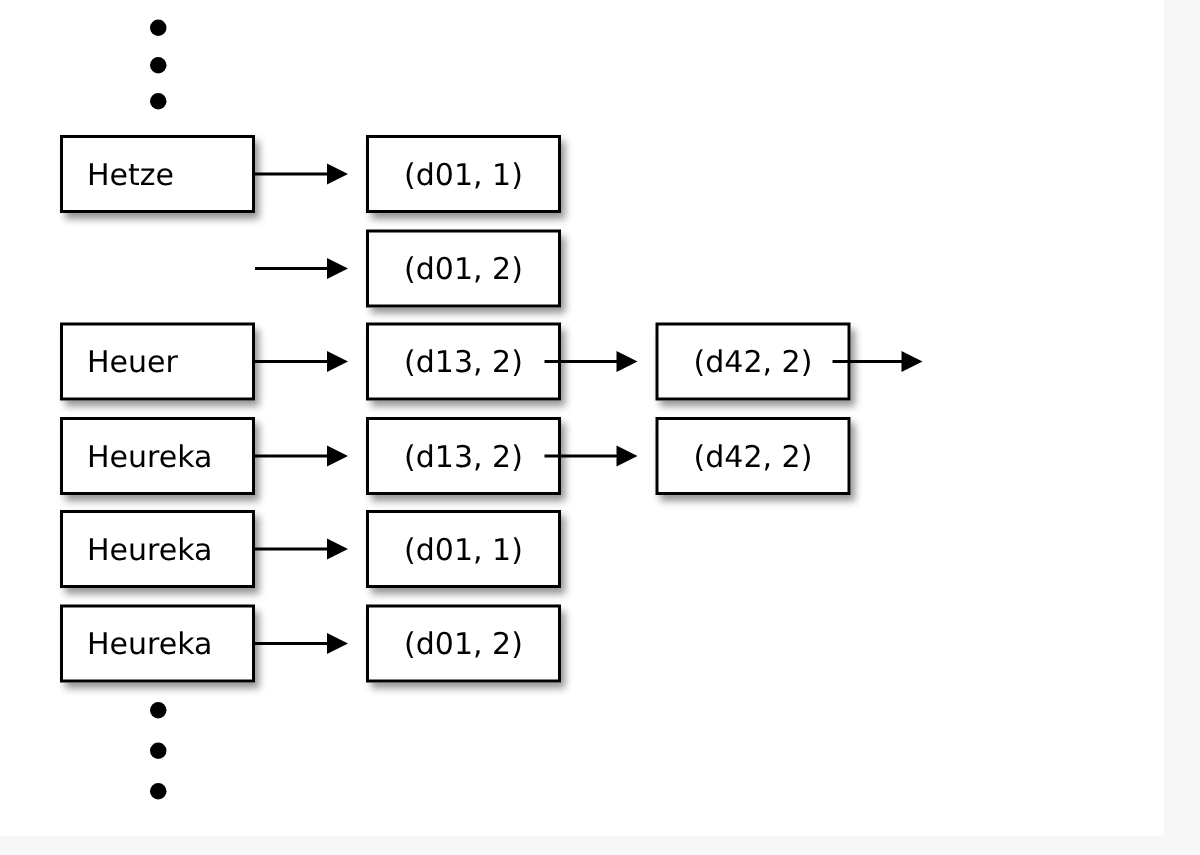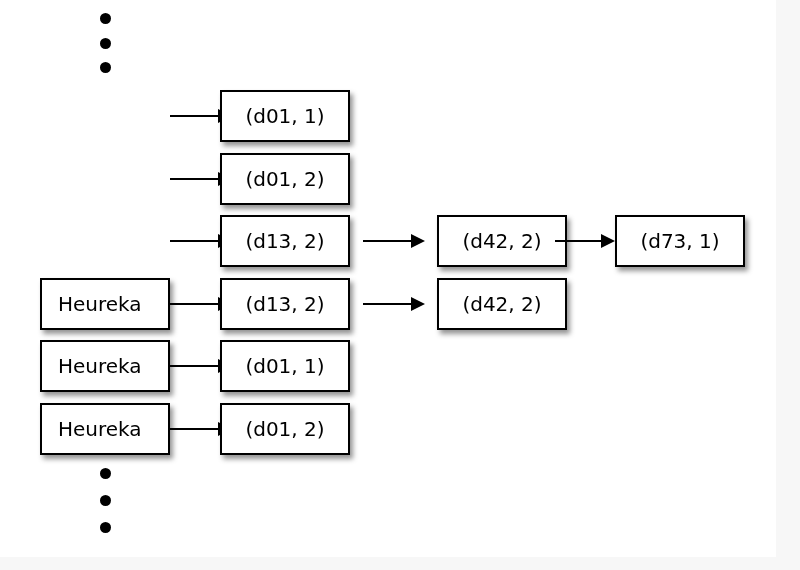--- a/index.html
+++ b/index.html
@@ -50,21 +50,21 @@
   .node.term {
     justify-content: flex-start;
     padding-left: 16px;
   }
   .node.pair {
     justify-content: center;
   }
 
   
   .col1 { left: 40px; }
-  .col2 { left: 220px; text-align: right; }
+  .col2 { left: 244px; text-align: right; }
   .col3 { left: 437px; }
   .col4 { left: 615px; }
 
   
   .row1 { top: 90px; }
   .row2 { top: 153px; }
   .row3 { top: 215px; }
   .row4 { top: 278px; }
   .row5 { top: 340px; }
   .row6 { top: 403px; }
@@ -135,47 +135,48 @@
 <body>
 
 <div id="canvas"></div>
 
 <div id="diagram">
 
   <div class="dot d-t1"></div>
   <div class="dot d-t2"></div>
   <div class="dot d-t3"></div>
 
+  <div class="node term col1 row1">Hetze</div>
   <div class="arrow a12 ar1">
     <span class="shaft"></span>
     <span class="head"></span>
   </div>
   <div class="node pair col2 row1">(d01, 1)</div>
 
   <div class="arrow a12 ar2">
     <span class="shaft"></span>
     <span class="head"></span>
   </div>
   <div class="node pair col2 row2">(d01, 2)</div>
 
+  <div class="node term col1 row3">Heuer</div>
   <div class="arrow a12 ar3">
     <span class="shaft"></span>
     <span class="head"></span>
   </div>
   <div class="node pair col2 row3">(d13, 2)</div>
   <div class="arrow a23 ar3">
     <span class="shaft"></span>
     <span class="head"></span>
   </div>
   <div class="node pair col3 row3">(d42, 2)</div>
   <div class="arrow a34 ar3">
     <span class="shaft"></span>
     <span class="head"></span>
   </div>
-  <div class="node pair col4 row3">(d73, 1)</div>
 
   <div class="node term col1 row4">Heureka</div>
   <div class="arrow a12 ar4">
     <span class="shaft"></span>
     <span class="head"></span>
   </div>
   <div class="node pair col2 row4">(d13, 2)</div>
   <div class="arrow a23 ar4">
     <span class="shaft"></span>
     <span class="head"></span>

